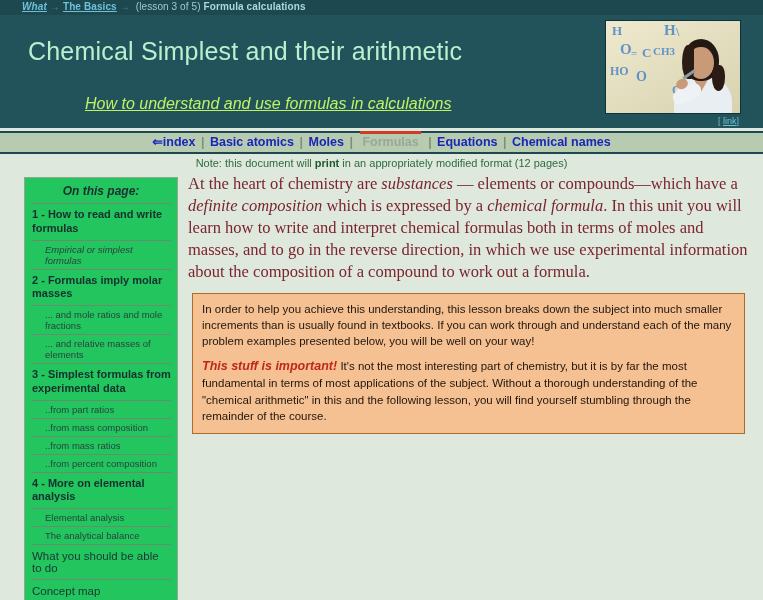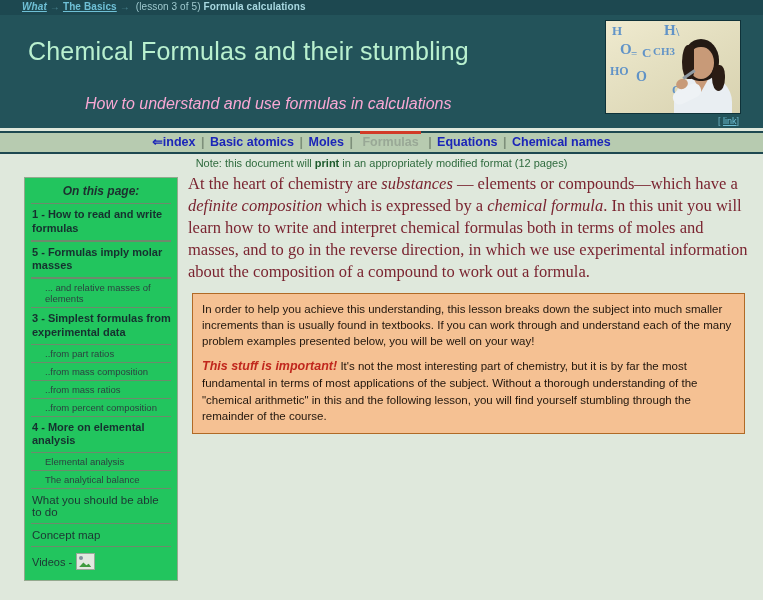--- a/index.html
+++ b/index.html
@@ -51,22 +51,23 @@
     color: #b9f0cf;
     letter-spacing: 0.2px;
     white-space: nowrap;
   }
   .mast-sub {
     position: absolute;
     left: 85px;
     top: 80px;
     font-size: 16px;
     font-style: italic;
-    color: #f9a8d4;
+    color: #bef264;
     white-space: nowrap;
+    text-decoration: underline;
   }
   .mast-photo-wrap {
     position: absolute;
     right: 24px;
     top: 5px;
     width: 134px;
   }
   .mast-photo {
     width: 134px;
     height: 92px;
@@ -317,21 +318,21 @@
   }
 </style>
 </head>
 <body>
 
 <div class="breadcrumb-bar">
   <a class="bc-home" href="#">What</a><span class="bc-arrow">→</span><a href="#">The Basics</a><span class="bc-arrow">→</span>&nbsp;<span class="bc-lesson">(lesson 3 of 5)</span>&nbsp;<span class="bc-current">Formula calculations</span>
 </div>
 
 <div class="masthead">
-  <div class="mast-title">Chemical Formulas and their stumbling</div>
+  <div class="mast-title">Chemical Simplest and their arithmetic</div>
   <div class="mast-sub">How to understand and use formulas in calculations</div>
 
   <div class="mast-photo-wrap">
     <div class="mast-photo">
       <div class="ph-bg"></div>
       <div class="ph-formula" style="left:6px;  top:2px;  font-size:13px;">H</div>
       <div class="ph-formula" style="left:58px; top:1px;  font-size:15px;">H</div>
       <div class="ph-formula" style="left:70px; top:4px;  font-size:12px;">\</div>
       <div class="ph-formula" style="left:14px; top:20px; font-size:15px;">O</div>
       <div class="ph-formula" style="left:25px; top:26px; font-size:11px;">=</div>
@@ -377,23 +378,25 @@
 </div>
 
 <div class="content">
   <div class="cols">
 
     <div class="sidebar">
       <div class="sb-title">On this page:</div>
       <div class="sb-rule"></div>
       <div class="sb-major">1 - How to read and write formulas</div>
       <div class="sb-rule"></div>
-      <div class="sb-rule"></div>
-      <div class="sb-major">5 - Formulas imply molar masses</div>
-      <div class="sb-rule"></div>
+      <div class="sb-minor it">Empirical or simplest formulas</div>
+      <div class="sb-rule"></div>
+      <div class="sb-major">2 - Formulas imply molar masses</div>
+      <div class="sb-rule"></div>
+      <div class="sb-minor">... and mole ratios and mole fractions</div>
       <div class="sb-rule"></div>
       <div class="sb-minor">... and relative masses of elements</div>
       <div class="sb-rule"></div>
       <div class="sb-major">3 - Simplest formulas from experimental data</div>
       <div class="sb-rule"></div>
       <div class="sb-minor">..from part ratios</div>
       <div class="sb-rule"></div>
       <div class="sb-minor">..from mass composition</div>
       <div class="sb-rule"></div>
       <div class="sb-minor">..from mass ratios</div>

